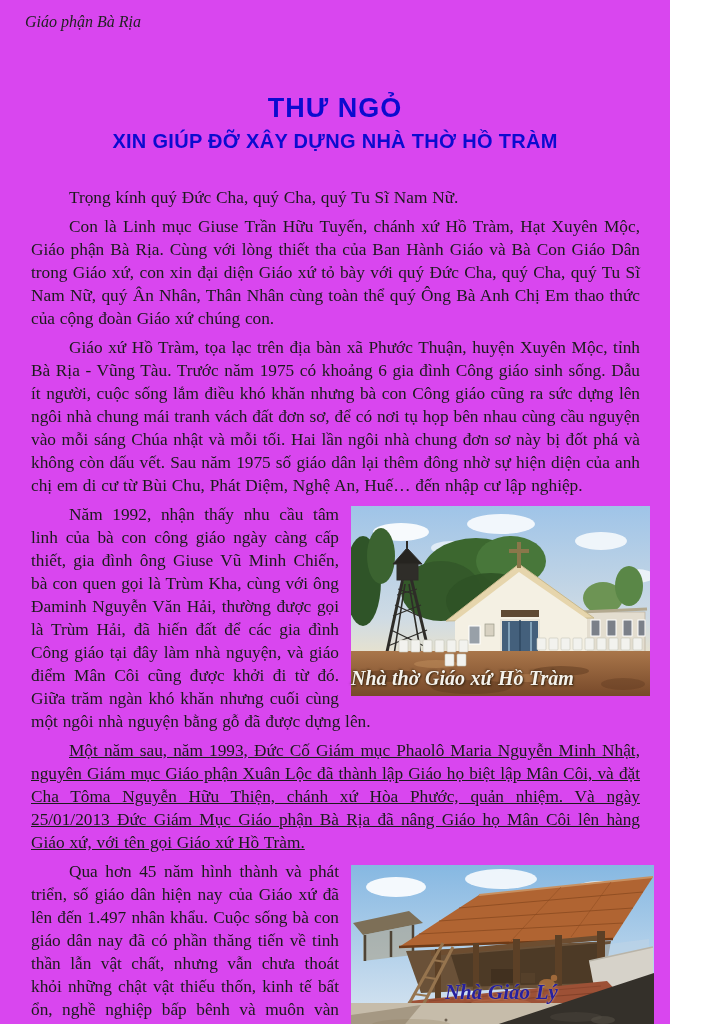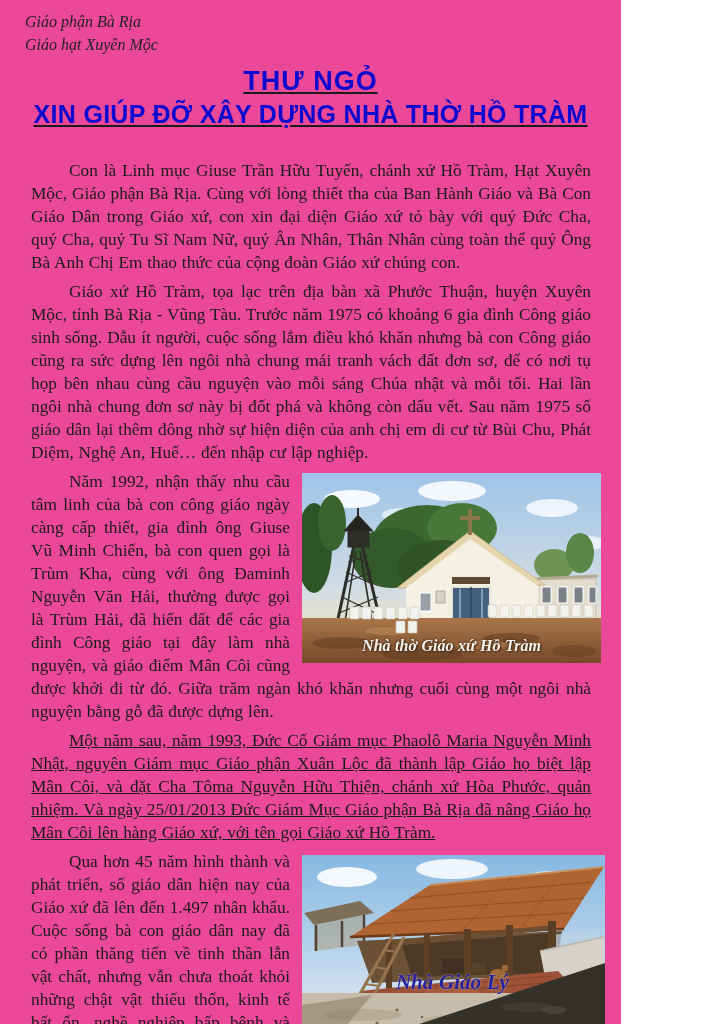--- a/index.html
+++ b/index.html
@@ -1,76 +1,76 @@
 <!DOCTYPE html>
 <html lang="vi"><head>
 <meta charset="utf-8">
 <style>
   html,body { margin:0; padding:0; background:#ffffff; }
   .page {
-    position:relative; width:621px; height:1024px; overflow:hidden;
-    background:#ec4899; color:#1b1b1b;
+    position:relative; width:670px; height:1024px; overflow:hidden;
+    background:#d946ef; color:#1b1b1b;
     font-family:"Liberation Serif", serif;
   }
   
   .doc-header {
     position:absolute; top:10px; left:25px;
     font-style:italic; font-size:16px; line-height:23px; color:#222;
   }
   
-  .titles { padding-top:66px; text-align:center; font-family:"Liberation Sans", sans-serif;text-decoration:underline; }
+  .titles { padding-top:93px; text-align:center; font-family:"Liberation Sans", sans-serif; }
   .title-main {
     margin:0; color:#0b0bcf; font-size:27px; font-weight:bold; letter-spacing:1px; line-height:30px;
   }
   .title-sub {
-    margin:4px 0 0 0; color:#0b0bcf; font-size:25px; font-weight:bold; letter-spacing:.3px; line-height:29px;
+    margin:4px 0 0 0; color:#0b0bcf; font-size:20px; font-weight:bold; letter-spacing:.3px; line-height:29px;
   }
   
   .content {
     margin:30px 30px 0 31px;
     font-size:17.3px; line-height:23px; text-align:justify; word-spacing:.5px;
   }
   .para { margin:0 0 6px 0; text-indent:38px; }
   .clear { clear:both;text-decoration:underline; }
   .para-wrap { }
   
   .photo { float:right; position:relative; }
   .photo svg { display:block; width:100%; height:100%; }
   .photo-church { width:299px; height:190px; margin:3px -10px 4px 12px; }
   .photo-house  { width:303px; height:176px; margin:5px -14px 4px 12px; }
   .cap-white {
-    position:absolute; bottom:6px; left:0; width:100%; text-align:center;
-    color:#f4f2ec; font-style:italic; font-weight:bold; font-size:16px;
+    position:absolute; bottom:6px; left:0; width:100%; 
+    color:#f4f2ec; font-style:italic; font-weight:bold; font-size:20px;
     text-shadow:1px 1px 2px rgba(55,35,15,.95), -1px -1px 2px rgba(55,35,15,.5);
     font-family:"Liberation Serif", serif;
   }
   .cap-navy {
     position:absolute; left:31%; top:66%;
     color:#26209e; font-style:italic; font-weight:bold; font-size:21px;
     text-shadow:0 0 2px rgba(255,255,255,.6);
     font-family:"Liberation Serif", serif;
   }
 </style>
 </head>
 <body>
 
 <div class="page">
 
   <div class="doc-header">
     <div>Giáo phận Bà Rịa</div>
-    <div>Giáo hạt Xuyên Mộc</div>
   </div>
 
   <div class="titles">
     <h1 class="title-main">THƯ NGỎ</h1>
     <h2 class="title-sub">XIN GIÚP ĐỠ XÂY DỰNG NHÀ THỜ HỒ TRÀM</h2>
   </div>
 
   <div class="content">
 
+    <p class="para">Trọng kính quý Đức Cha, quý Cha, quý Tu Sĩ Nam Nữ.</p>
     <p class="para">Con là Linh mục Giuse Trần Hữu Tuyến, chánh xứ Hồ Tràm, Hạt Xuyên Mộc, Giáo phận Bà Rịa. Cùng với lòng thiết tha của Ban Hành Giáo và Bà Con Giáo Dân trong Giáo xứ, con xin đại diện Giáo xứ tỏ bày với quý Đức Cha, quý Cha, quý Tu Sĩ Nam Nữ, quý Ân Nhân, Thân Nhân cùng toàn thể quý Ông Bà Anh Chị Em thao thức của cộng đoàn Giáo xứ chúng con.</p>
     <p class="para">Giáo xứ Hồ Tràm, tọa lạc trên địa bàn xã Phước Thuận, huyện Xuyên Mộc, tỉnh Bà Rịa - Vũng Tàu. Trước năm 1975 có khoảng 6 gia đình Công giáo sinh sống. Dẫu ít người, cuộc sống lắm điều khó khăn nhưng bà con Công giáo cũng ra sức dựng lên ngôi nhà chung mái tranh vách đất đơn sơ, để có nơi tụ họp bên nhau cùng cầu nguyện vào mỗi sáng Chúa nhật và mỗi tối. Hai lần ngôi nhà chung đơn sơ này bị đốt phá và không còn dấu vết. Sau năm 1975 số giáo dân lại thêm đông nhờ sự hiện diện của anh chị em di cư từ Bùi Chu, Phát Diệm, Nghệ An, Huế… đến nhập cư lập nghiệp.</p>
 
     <div class="para-wrap">
       <figure class="photo photo-church">
         <svg viewBox="0 0 299 190" preserveAspectRatio="none">
           <defs>
             <linearGradient id="skyG" x1="0" y1="0" x2="0" y2="1">
               <stop offset="0" stop-color="#9fc4e8"></stop>
                 <stop offset=".75" stop-color="#cfdbe4"></stop>

